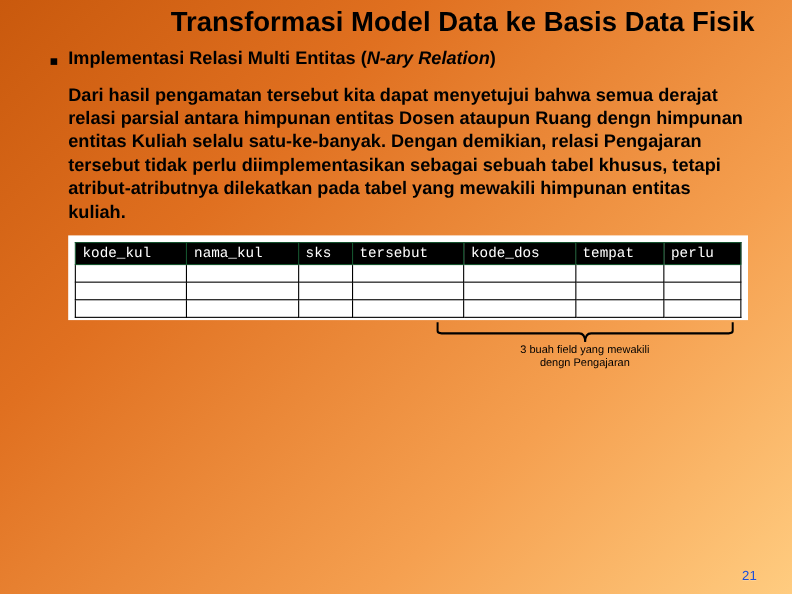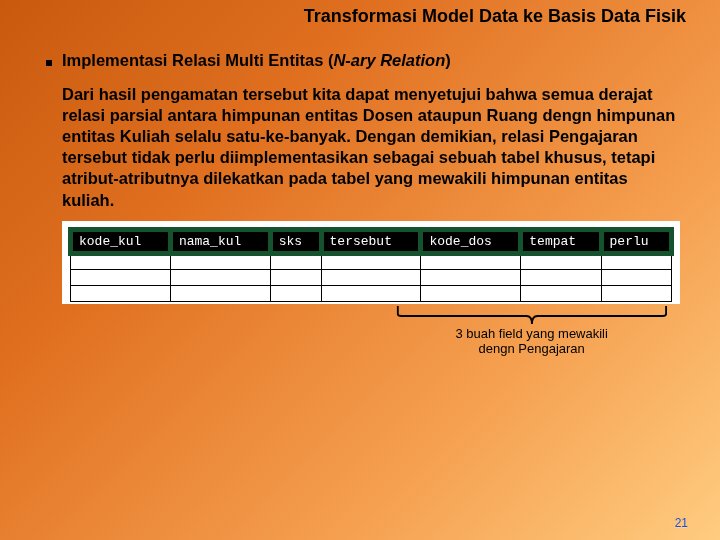--- a/index.html
+++ b/index.html
@@ -6,23 +6,23 @@
   body {
     width: 720px; height: 540px;
     background: linear-gradient(135deg, #c9590d 0%, #e07020 30%, #f5a050 70%, #ffcc80 100%);
     font-family: Verdana, Geneva, sans-serif;
     color: #000;
     overflow: hidden;
     position: relative;
   }
   .slide { padding: 6px 28px 0 28px; }
   .title {
-    font-size: 18px; font-weight: bold;
+    font-size: 25px; font-weight: bold;
     text-align: right;
-    margin-bottom: 24px;
+    margin-bottom: 9px;
     padding-right: 6px;
   }
   .content { padding-left: 18px; }
   .bullet-row { display: flex; align-items: flex-start; margin-bottom: 14px; }
   .bullet-dot { width: 6px; height: 6px; background:#000; margin-top:9px; margin-right:10px; flex: none; }
   .subtitle { font-size: 16.5px; font-weight: bold; }
   .subtitle .ital { font-style: italic; }
   .body-text {
     font-size: 16.5px; line-height: 1.28;
     padding-left: 16px; padding-right: 8px;
@@ -38,21 +38,21 @@
   }
   .table-label { margin-bottom: 4px; font-weight: normal; }
   table { border-collapse: collapse; width: 100%; }
   th {
     background: #000; color: #fff;
     font-weight: normal;
     font-family: "Courier New", monospace;
     font-size: 13px;
     text-align: left;
     padding: 2px 6px;
-    border: 5px solid #14532d;
+    border: 1px solid #14532d;
   }
   td {
     border: 1px solid #000;
     height: 16px;
     background: #fff;
   }
   .brace-wrap {
     position: relative;
     margin: 0 12px 0 16px;
     height: 55px;
@@ -61,21 +61,21 @@
     position: absolute;
     left: 54%; width: 44%;
     top: 0;
   }
   .brace svg { width: 100%; height: 22px; display:block; }
   .brace-caption {
     position: absolute;
     left: 54%; width: 44%;
     top: 22px;
     text-align: center;
-    font-size: 13px;
+    font-size: 10px;
     color: #000;
     line-height: 1.2;
   }
   .page-num {
     position: absolute;
     right: 32px; bottom: 10px;
     font-size: 12px;
     color: #1d4ed8;
     text-shadow: 0 1px 0 rgba(255,255,255,0.2);
   }

